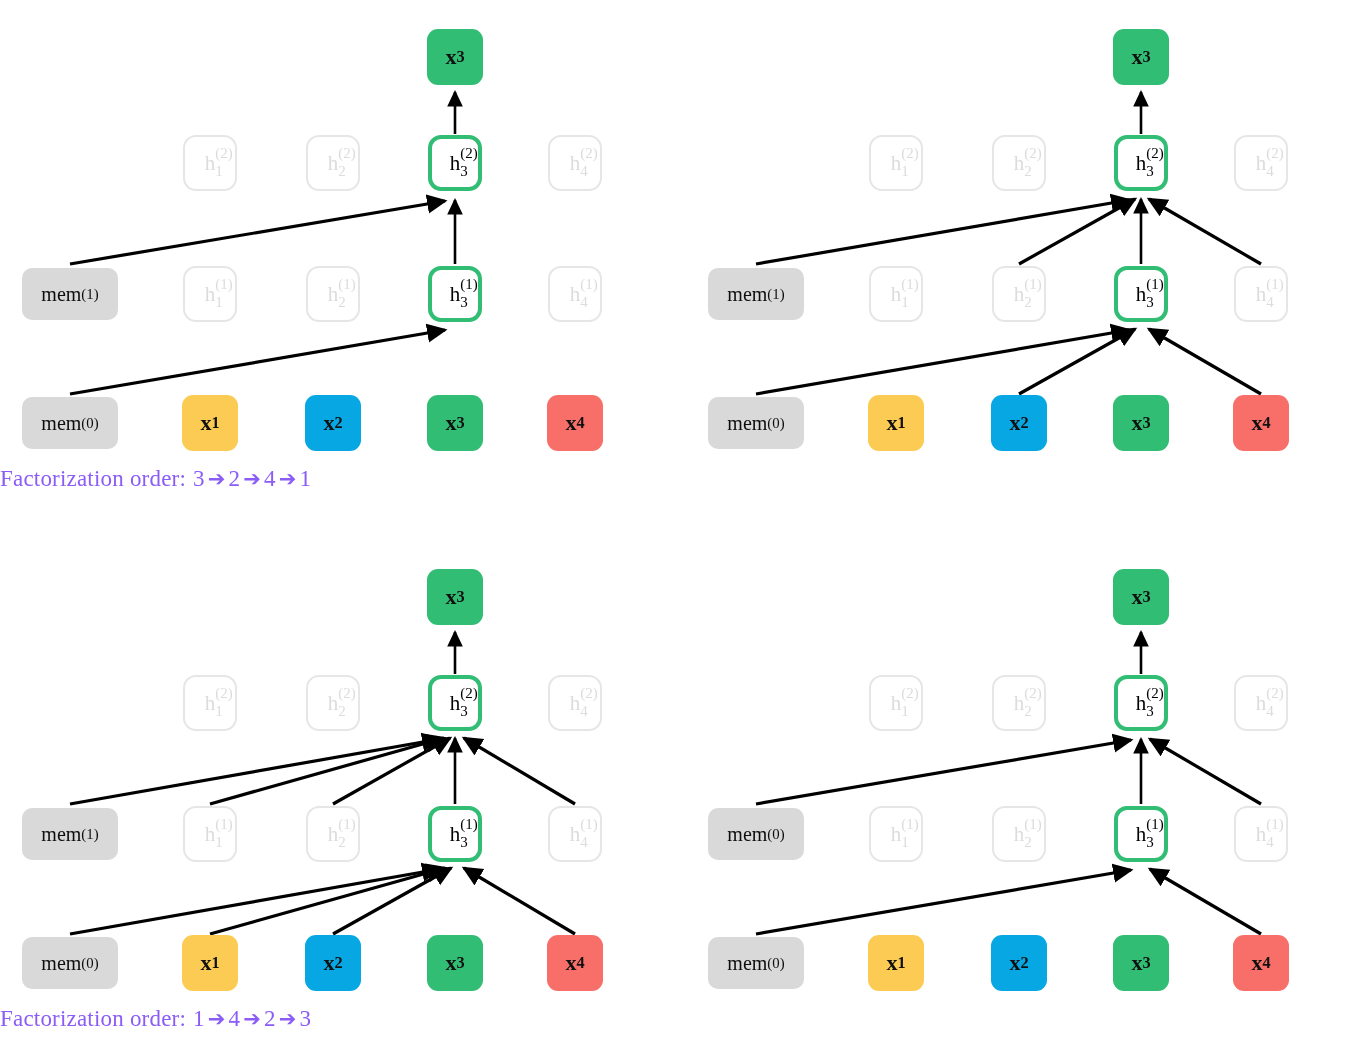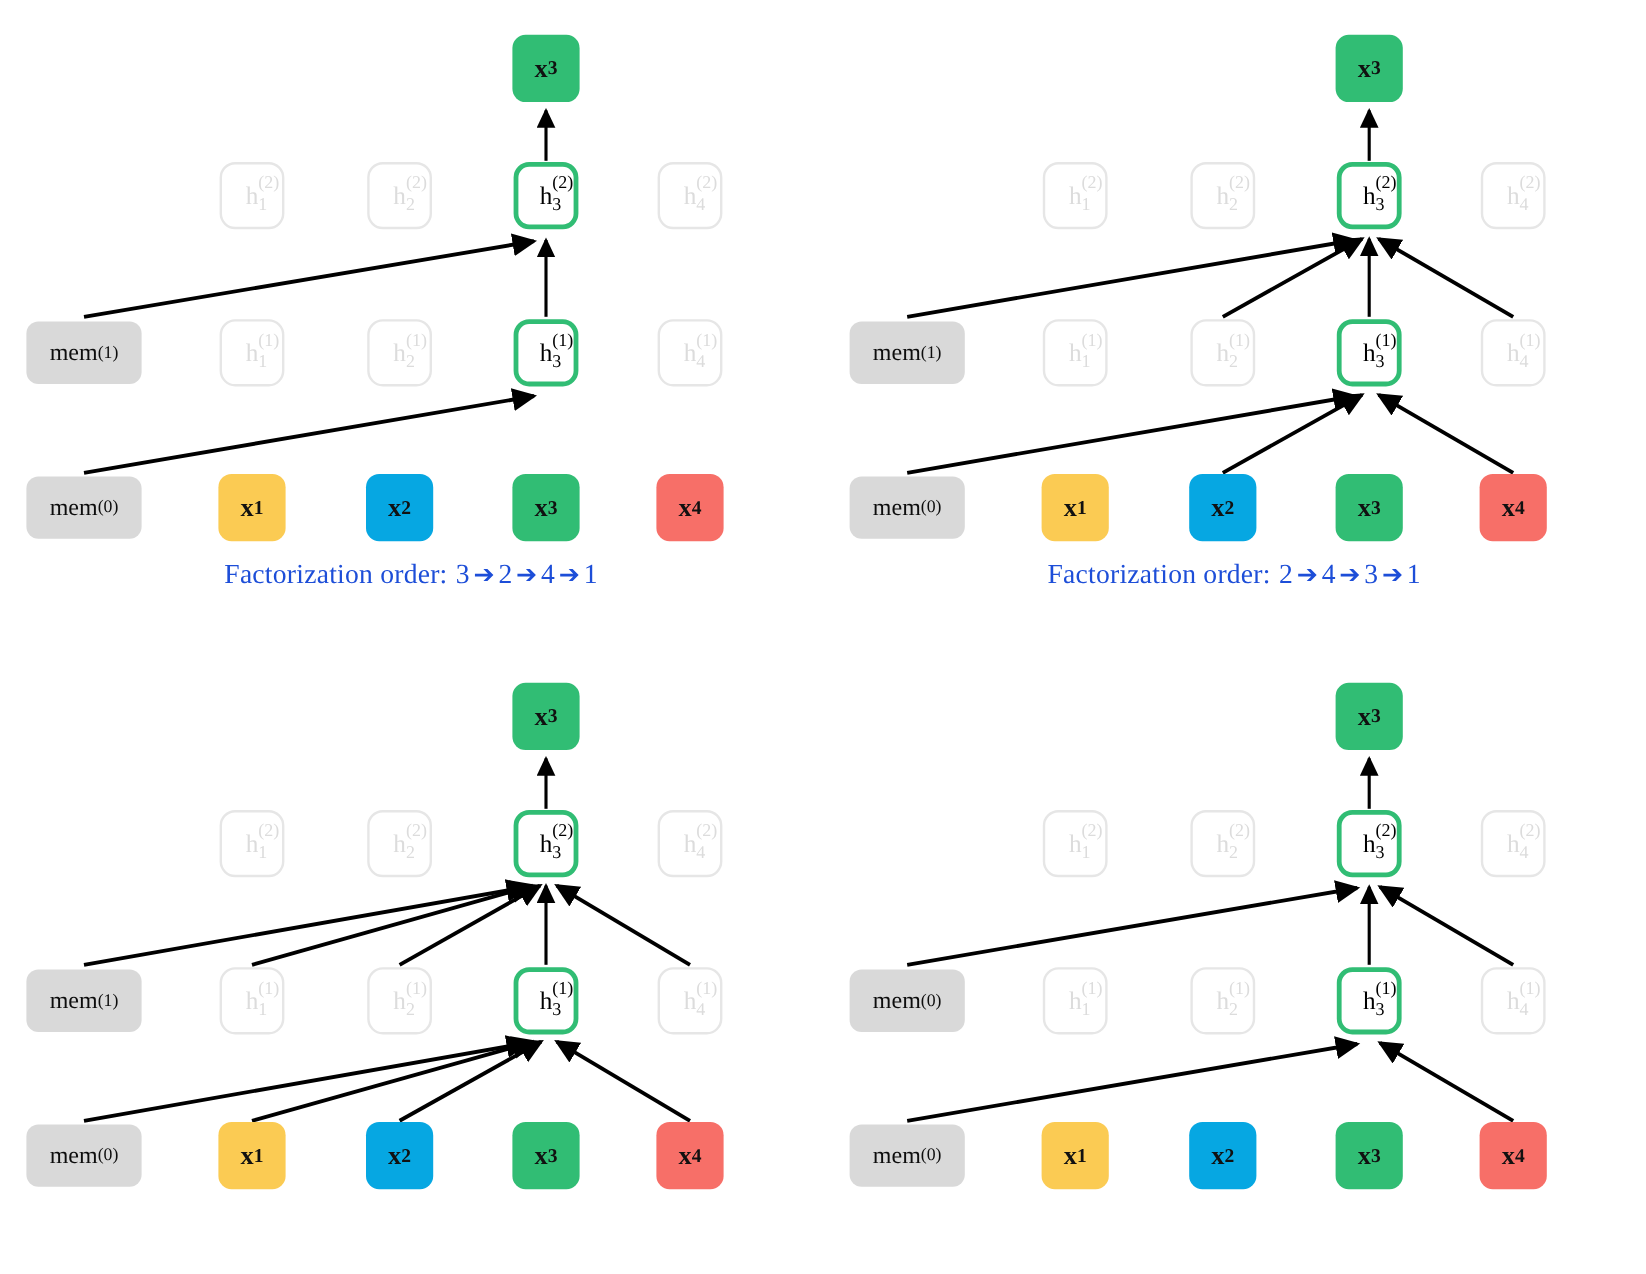--- a/index.html
+++ b/index.html
@@ -124,24 +124,24 @@
     top: -7px;
     font-size: 15px;
   }
 
   
   .caption {
     position: absolute;
     left: 0;
     top: 466px;
     width: 686px;
-    text-align: center;
+    text-align: left;
     font-size: 23px;
     font-family: "Liberation Serif", "DejaVu Serif", serif;
-    color: #1d4ed8;
+    color: #8b5cf6;
     letter-spacing: 0.2px;
   }
   .caption .arrow {
     font-family: "DejaVu Sans", sans-serif;
     font-weight: bold;
     font-size: 21px;
     padding: 0 2px;
   }
   .caption .ord { padding: 0 1px; }
 </style>
@@ -294,21 +294,20 @@
       </div>
       <div class="node tok c-green" style="left:427px; top:395px;">
         <span>x</span>
           <span class="sub">3</span>
       </div>
       <div class="node tok c-red" style="left:547px; top:395px;">
         <span>x</span>
           <span class="sub">4</span>
       </div>
     </div>
-    <div class="caption">Factorization order: <span class="ord">2</span><span class="arrow">➔</span><span class="ord">4</span><span class="arrow">➔</span><span class="ord">3</span><span class="arrow">➔</span><span class="ord">1</span></div>
   </div>
 
   <div class="panel panel-bl">
     <div class="panel-stage">
       <svg class="edges" viewBox="0 0 686 470">
         <defs>
           <marker id="ah-bl" markerWidth="7" markerHeight="7" refX="5.6" refY="3" orient="auto">
             <path d="M0,0 L6.4,3 L0,6 z" fill="#000"></path>
           </marker>
         </defs>
@@ -375,20 +374,21 @@
       </div>
       <div class="node tok c-green" style="left:427px; top:395px;">
         <span>x</span>
           <span class="sub">3</span>
       </div>
       <div class="node tok c-red" style="left:547px; top:395px;">
         <span>x</span>
           <span class="sub">4</span>
       </div>
     </div>
+    <div class="caption">Factorization order: <span class="ord">1</span><span class="arrow">➔</span><span class="ord">4</span><span class="arrow">➔</span><span class="ord">2</span><span class="arrow">➔</span><span class="ord">3</span></div>
   </div>
 
   <div class="panel panel-br">
     <div class="panel-stage">
       <svg class="edges" viewBox="0 0 686 470">
         <defs>
           <marker id="ah-br" markerWidth="7" markerHeight="7" refX="5.6" refY="3" orient="auto">
             <path d="M0,0 L6.4,3 L0,6 z" fill="#000"></path>
           </marker>
         </defs>

